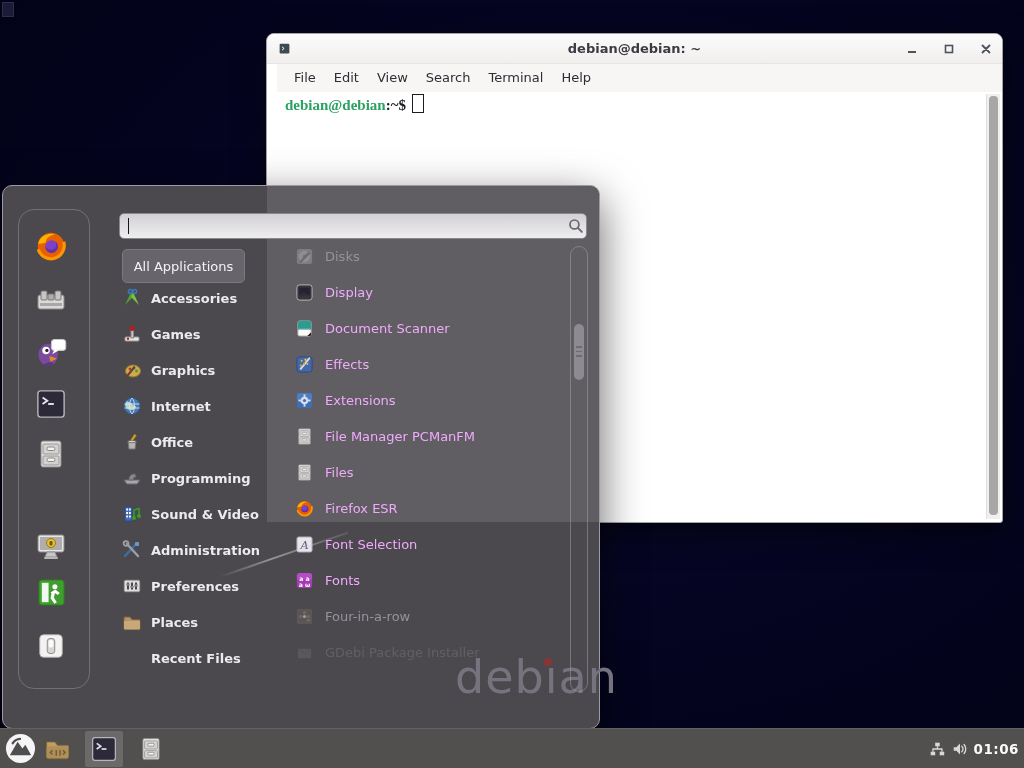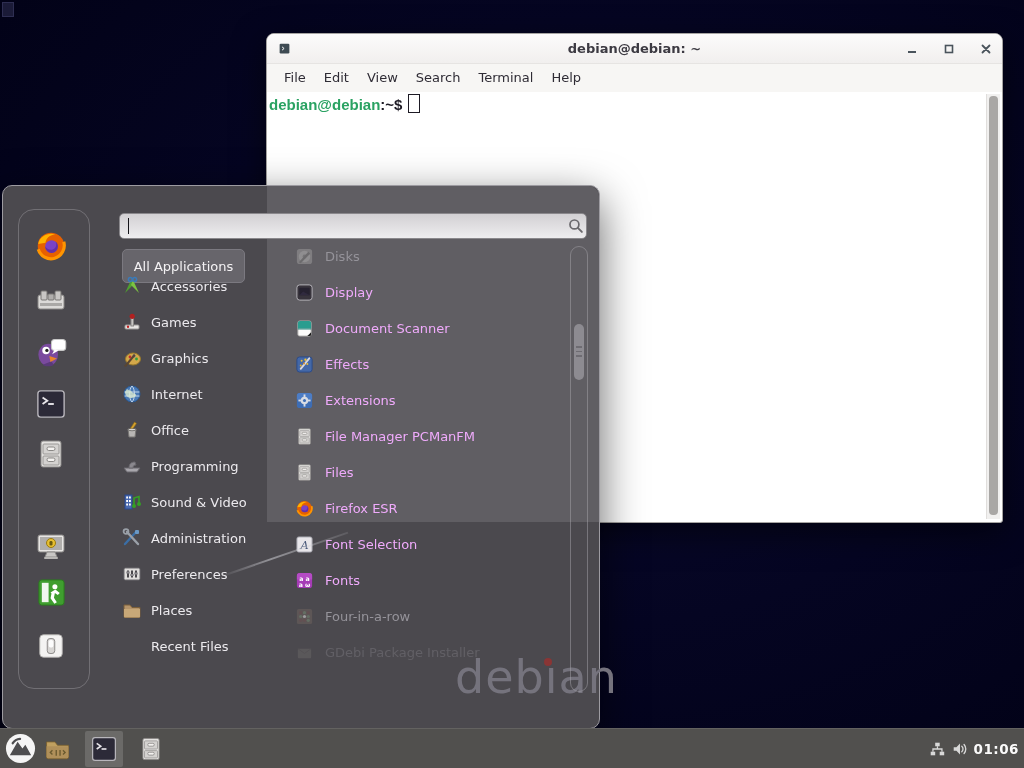--- a/index.html
+++ b/index.html
@@ -13,24 +13,24 @@
     border:1px solid #a6a4a2;border-radius:8px 8px 3px 3px;box-shadow:0 10px 32px rgba(0,0,0,.55);z-index:5;}
   .titlebar{position:relative;height:29px;background:linear-gradient(#fcfbfb,#f1efee);
     border-radius:7px 7px 0 0;border-bottom:1px solid #e6e4e2;}
   .win-icon{position:absolute;left:11px;top:8px;width:13px;height:13px;}
   .win-icon svg{display:block;width:100%;height:100%;}
   .title{display:block;line-height:29px;text-align:center;font-weight:bold;font-size:13px;color:#3c3a42;}
   .controls{position:absolute;right:10px;top:0;height:29px;display:flex;align-items:center;gap:25px;}
   .win-btn{width:12px;height:12px;display:inline-block;}
   .win-btn svg{display:block;width:100%;height:100%;}
   .menubar{height:28px;background:#f7f6f4;display:flex;align-items:center;padding-left:8px;
-    font-size:13px;color:#2f2c35;}
+    font-size:13px;color:#2f2c35;margin-left:10px;}
   .mb-item{padding:0 9px;line-height:28px;}
   .term-body{position:relative;height:429px;background:#fff;border-radius:0 0 3px 3px;}
-  .prompt{position:absolute;left:2px;top:2px;font-family:Liberation Sans, sans-serif;
+  .prompt{position:absolute;left:18px;top:2px;font-family:Liberation Serif, serif;
     font-weight:bold;font-size:15px;white-space:pre;}
   .p-user{color:var(--prompt-green,#2aa262);}
   .p-suffix{color:#1d1a24;}
   .cursor{display:inline-block;width:10px;height:17px;border:1.5px solid #1d1a24;margin-left:6px;vertical-align:-3px;}
   .term-scrollbar{position:absolute;top:2px;right:2px;bottom:2px;width:13px;background:#f1f0ef;border-left:1px solid #e0dedc;}
   .term-scrollbar .thumb{position:absolute;top:2px;left:2px;width:9px;height:calc(100% - 6px);background:#a9a7a5;border-radius:4px;}
 
   
   .menu{position:absolute;left:2px;top:185px;width:596px;height:542px;
     background:var(--menu-bg,#4b494e);border:1px solid #9d9ba1;border-radius:10px;
@@ -45,21 +45,21 @@
   .side-btn .icon, .side-btn svg{display:block;width:100%;height:100%;}
   .menu-search{position:absolute;left:116px;top:27px;width:468px;height:26px;box-sizing:border-box;
     border:1px solid #8a888c;border-radius:5px;background:linear-gradient(#d2d0d3,#eeedef);
     font-size:13px;padding:0 24px 0 8px;outline:none;color:#222;}
   .search-caret{position:absolute;left:125px;top:32px;width:1px;height:16px;background:#15151a;}
   .search-icon{position:absolute;left:564px;top:31px;width:17px;height:17px;}
   .search-icon svg{display:block;width:100%;height:100%;}
   .all-apps{position:absolute;left:119px;top:63px;width:123px;height:34px;box-sizing:border-box;
     background:var(--sel-gray,#67656b);border:1px solid #7b7980;border-radius:5px;color:#f4f2f4;
     font-size:13px;display:flex;align-items:center;justify-content:center;}
-  .categories{position:absolute;left:119px;top:82px;width:155px;}
+  .categories{position:absolute;left:119px;top:94px;width:155px;font-weight:bold;}
   .cat-row{height:36px;display:flex;align-items:center;gap:9px;color:#eceaee;font-size:13px;white-space:nowrap;}
   .cat-row .icon{width:20px;height:20px;flex:0 0 20px;}
   .cat-row .icon svg{display:block;width:100%;height:100%;}
   .apps{position:absolute;left:292px;top:52px;width:270px;}
   .app-row{height:36px;display:flex;align-items:center;gap:11px;color:#f0abfc;font-size:13px;white-space:nowrap;}
   .app-row .icon{width:19px;height:19px;flex:0 0 19px;}
   .app-row .icon svg{display:block;width:100%;height:100%;}
   .app-row.disabled{color:var(--disabled-text,#95939a);text-align:center;}
   .app-row.disabled .icon{filter:grayscale(.75);opacity:.55;}
   .app-row.faded{opacity:.3;}

